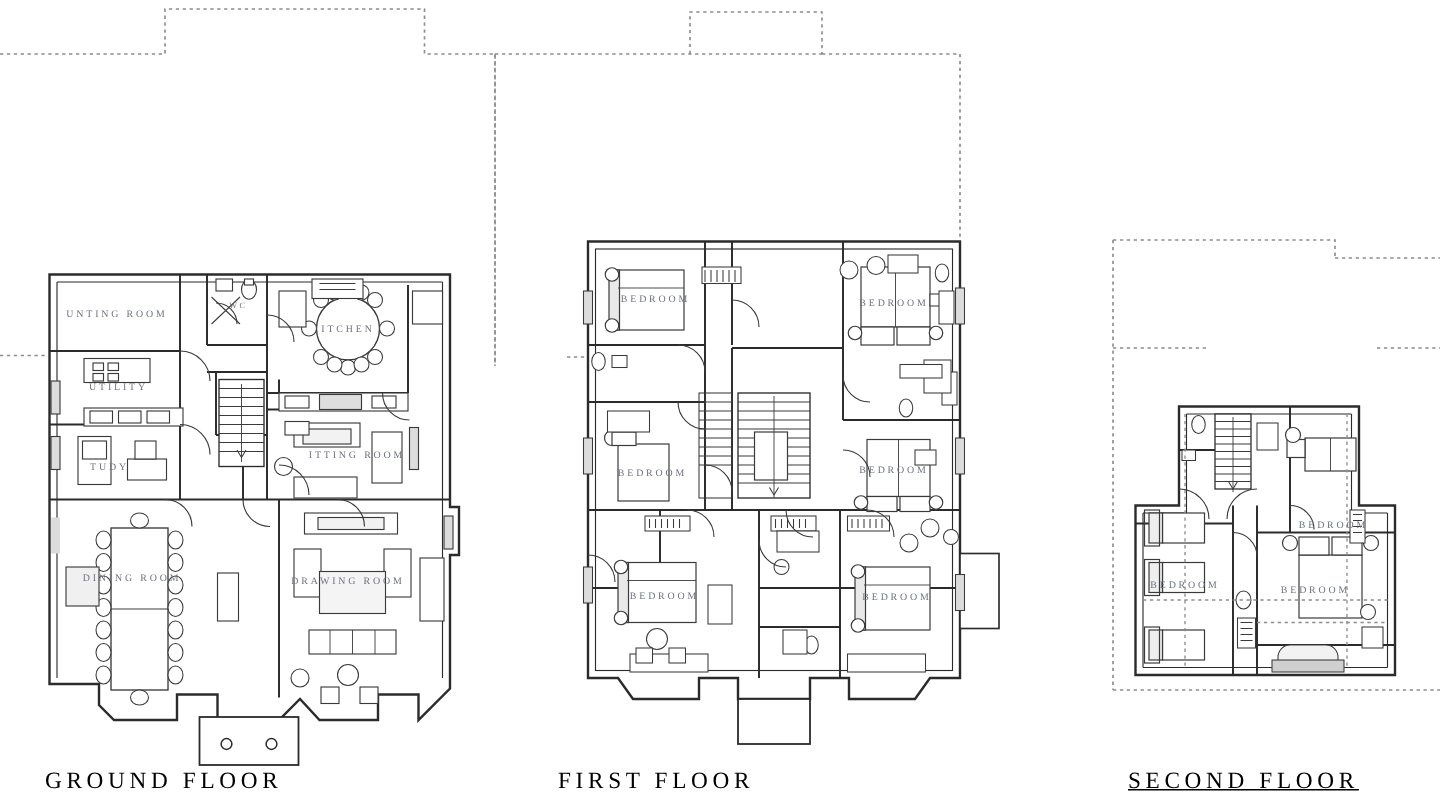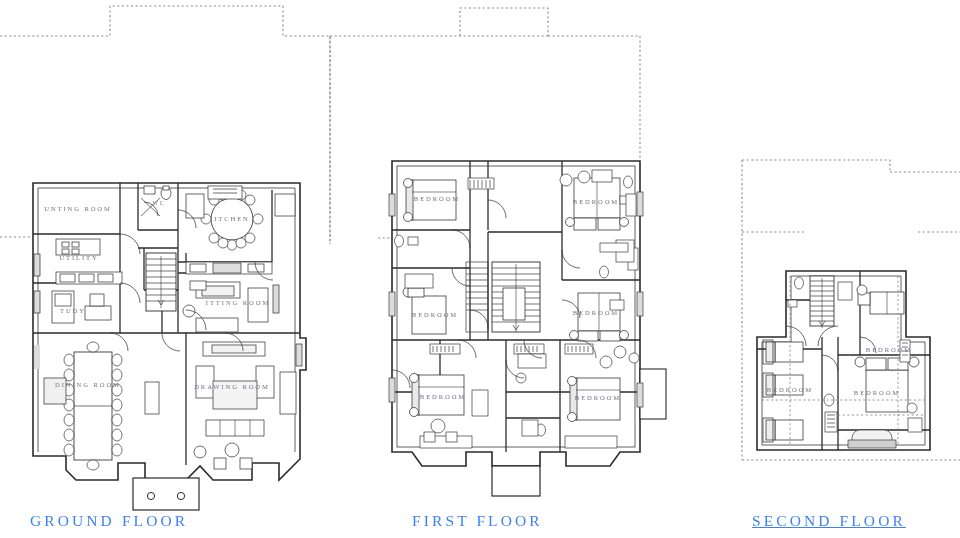--- a/index.html
+++ b/index.html
@@ -13,27 +13,27 @@
   }
   #sheet{
     position:absolute;inset:0;
     width:960px;height:538px;
   }
   .floor-label{
     position:absolute;
     font-family:"Liberation Serif", serif;
     font-size:15.5px;
     letter-spacing:3.1px;
-    color:#3b82f6;
+    color:#000000;
     white-space:nowrap;
     font-variant:small-caps;
     text-transform:uppercase;
   }
   #lbl-ground{left:30px;top:512px;}
-  #lbl-first{left:412px;top:512px;}
+  #lbl-first{left:372px;top:512px;}
   #lbl-second{left:752px;top:512px;text-decoration:underline;}
   svg{display:block;}
   .room-tag{
     font-family:"Liberation Serif", serif;
     fill:#6e7480;
     letter-spacing:1.9px;
   }
 </style>
 </head>
 <body>

